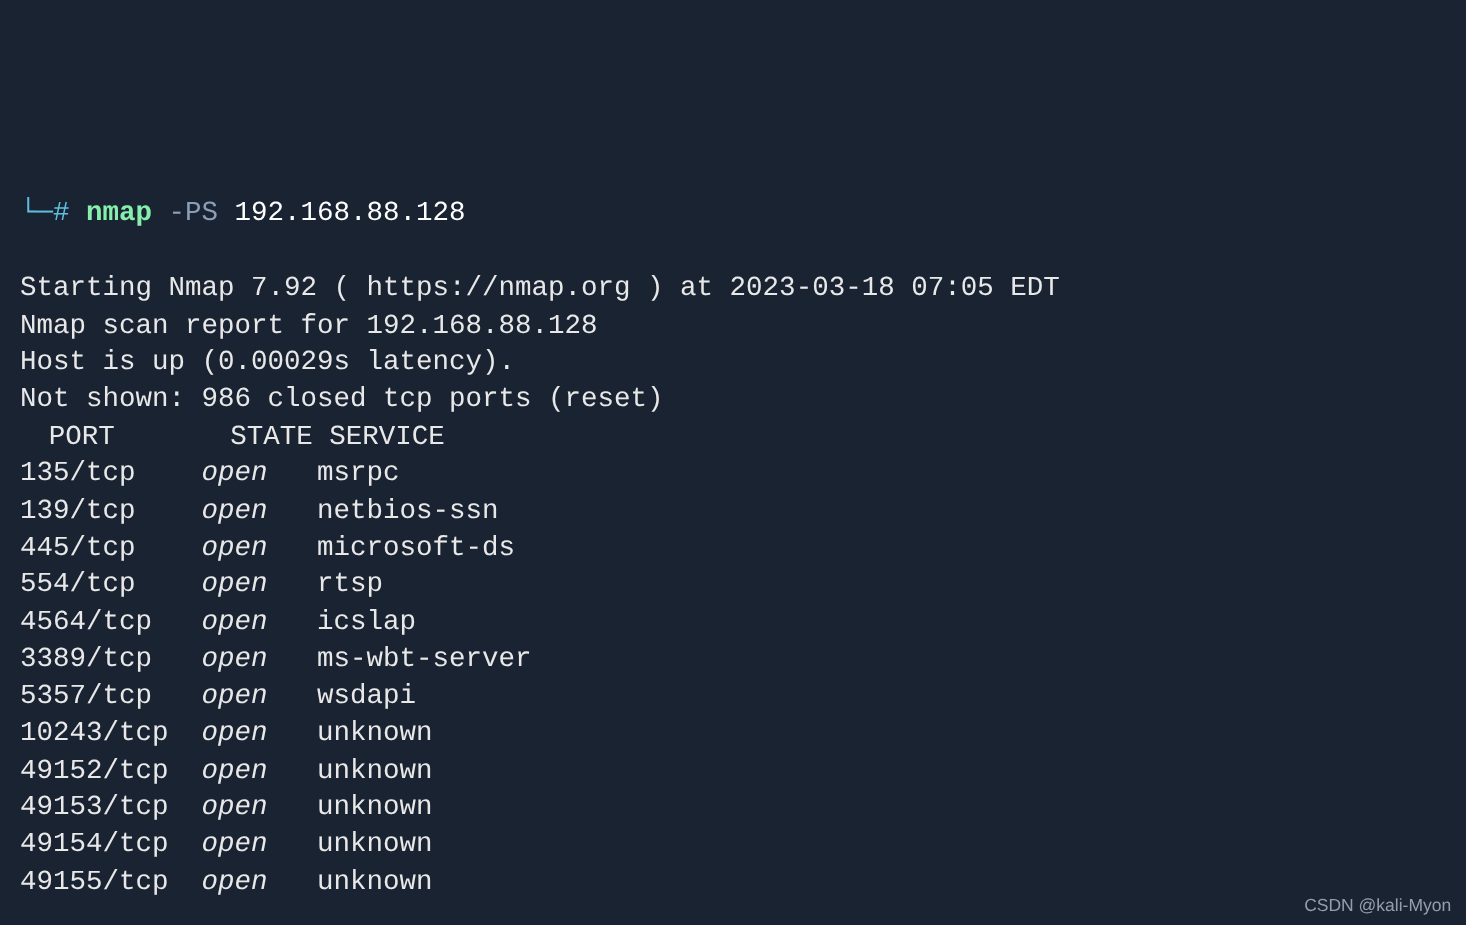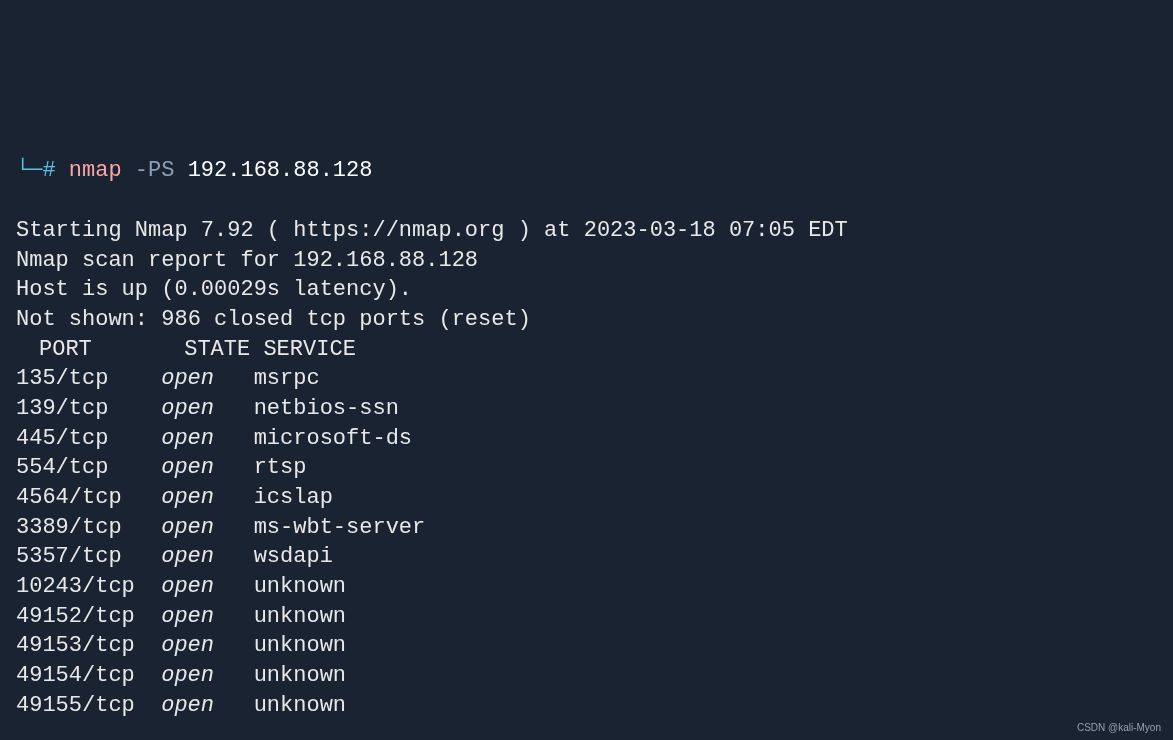--- a/index.html
+++ b/index.html
@@ -47,37 +47,38 @@
     .dash {
       color: #5dc0de;
     }
     .tilde {
       color: #ffffff;
     }
     .hash {
       color: #5dc0de;
     }
     .cmd-name {
-      color: #fca5a5;
+      color: #86efac;
+      font-weight: bold;
     }
     .cmd-flag {
       color: #8b9eb8;
     }
     .cmd-arg {
       color: #ffffff;
     }
     .output {
       color: #e8e8e8;
     }
     .watermark {
       position: absolute;
       bottom: 6px;
       right: 12px;
       color: #aab4c0;
-      font-size: 10px;
+      font-size: 14px;
       font-family: Arial, sans-serif;
       opacity: 0.85;
       white-space: nowrap;
     }
     .port-col { display: inline-block; width: 11ch; }
     .state-col { display: inline-block; width: 7ch; font-style: italic; }
     .hdr-port { display: inline-block; width: 11ch; margin-left: 23px; }
     .hdr-state { display: inline-block; width: 6ch; }
   </style>
 </head>

